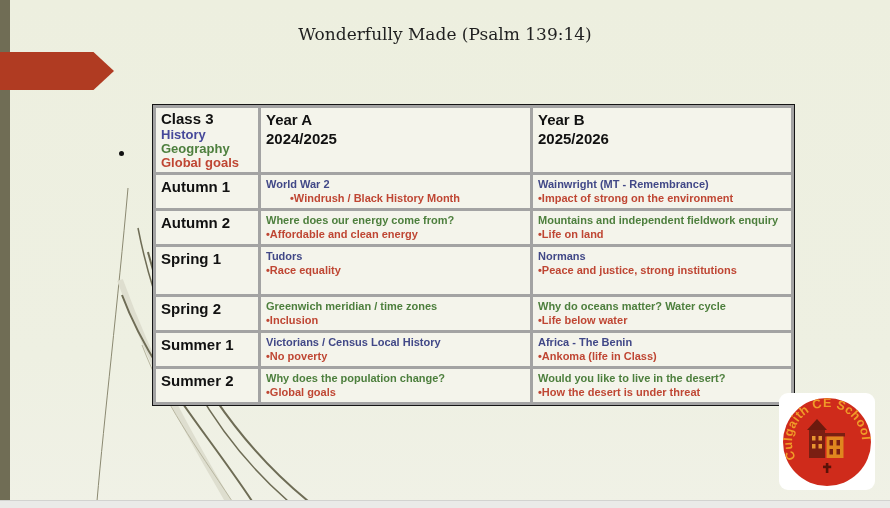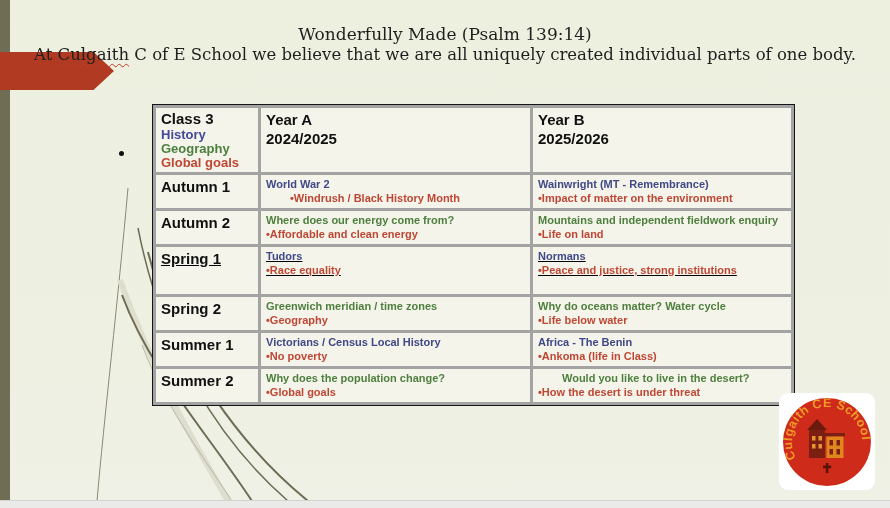--- a/index.html
+++ b/index.html
@@ -22,21 +22,21 @@
   .stray-bullet{position:absolute;left:119px;top:151px;width:5px;height:5px;border-radius:50%;background:#111;}
   table.curriculum{
     position:absolute;left:153px;top:105px;width:638px;table-layout:fixed;
     border-collapse:collapse;background:#f4f4eb;box-shadow:0 0 0 1px #141414;
   }
   table.curriculum td,table.curriculum th{
     border:3px solid #a3a3a3;vertical-align:top;text-align:left;
     padding:3px 5px 2px 5px;overflow:hidden;
   }
   col.c-term{width:105px;} col.c-yeara{width:272px;} col.c-yearb{width:261px;}
-  tr.hdr{height:67px;} tr.r36{height:36px;} tr.r43{height:50px;text-decoration:underline;} tr.r35{height:35px;}
+  tr.hdr{height:67px;} tr.r36{height:36px;} tr.r43{height:50px;} tr.r35{height:35px;}
   .class-label{font-size:15px;font-weight:bold;color:#111;line-height:1.1;}
   .subject-line{font-size:13px;font-weight:bold;line-height:1.08;}
   .year-label{font-size:15px;font-weight:bold;color:#111;line-height:1.25;}
   .term-label{font-size:15px;font-weight:bold;color:#111;line-height:1.2;margin-top:20px;}
   .topic-line{font-size:11px;font-weight:bold;line-height:1.25;white-space:nowrap;}
   .goal-line{font-size:11px;font-weight:bold;line-height:1.25;white-space:nowrap;}
   .bottom-strip{position:absolute;left:0;bottom:0;width:890px;height:7px;
     background:#eaeae8;border-top:1px solid #d2d2d0;}
   .logo-box{position:absolute;left:779px;top:393px;width:96px;height:97px;
     background:#ffffff;border-radius:9px;}
@@ -54,21 +54,20 @@
     <path d="M128,188 C118,300 104,420 97,501" stroke="#8b8971" stroke-width="1"></path>
     <path d="M120,280 C160,390 205,460 228,501" stroke="#dedecf" stroke-width="6"></path>
     <path d="M148,252 C175,360 245,450 308,501" stroke="#6e6c55" stroke-width="2"></path>
     <path d="M138,228 C162,350 218,440 288,501" stroke="#6e6c55" stroke-width="1.5"></path>
     <path d="M252,501 C205,430 150,370 122,295" stroke="#6e6c55" stroke-width="2"></path>
     <path d="M232,501 C195,445 165,405 142,345" stroke="#b8b6a0" stroke-width="1"></path>
   </svg>
 
   <div class="title-wrap">
     <div class="title-line1">Wonderfully Made (Psalm 139:14)</div>
-    <div class="title-line2"><span>At </span><span class="misspelled">Culgaith</span><span> C of E School we believe that we are all uniquely created individual parts of one body.</span></div>
   </div>
 
   <div class="stray-bullet"></div>
 
   <table class="curriculum">
     <colgroup>
         <col class="c-term">
         <col class="c-yeara">
         <col class="c-yearb">
       </colgroup>
@@ -91,21 +90,21 @@
     </tr>
 
     <tr class="r36">
       <th><span class="term-label">Autumn 1</span></th>
       <td>
         <div class="topic-line" style="color: rgb(65, 72, 135);">World War 2</div>
         <div class="goal-line" style="color: rgb(191, 70, 51); margin-left: 24px;">•Windrush / Black History Month</div>
       </td>
       <td>
         <div class="topic-line" style="color: rgb(65, 72, 135);">Wainwright (MT - Remembrance)</div>
-        <div class="goal-line" style="color: rgb(191, 70, 51);">•Impact of matter on the environment</div>
+        <div class="goal-line" style="color: rgb(191, 70, 51);">•Impact of strong on the environment</div>
       </td>
     </tr>
 
     <tr class="r36">
       <th><span class="term-label">Autumn 2</span></th>
       <td>
         <div class="topic-line" style="color: rgb(77, 127, 61);">Where does our energy come from?</div>
         <div class="goal-line" style="color: rgb(191, 70, 51);">•Affordable and clean energy</div>
       </td>
       <td>
@@ -123,21 +122,21 @@
       <td>
         <div class="topic-line" style="color: rgb(65, 72, 135);">Normans</div>
         <div class="goal-line" style="color: rgb(191, 70, 51);">•Peace and justice, strong institutions</div>
       </td>
     </tr>
 
     <tr class="r36">
       <th><span class="term-label">Spring 2</span></th>
       <td>
         <div class="topic-line" style="color: rgb(77, 127, 61);">Greenwich meridian / time zones</div>
-        <div class="goal-line" style="color: rgb(191, 70, 51);">•Geography</div>
+        <div class="goal-line" style="color: rgb(191, 70, 51);">•Inclusion</div>
       </td>
       <td>
         <div class="topic-line" style="color: rgb(77, 127, 61);">Why do oceans matter? Water cycle</div>
         <div class="goal-line" style="color: rgb(191, 70, 51);">•Life below water</div>
       </td>
     </tr>
 
     <tr class="r36">
       <th><span class="term-label">Summer 1</span></th>
       <td>
@@ -150,21 +149,21 @@
       </td>
     </tr>
 
     <tr class="r35">
       <th><span class="term-label">Summer 2</span></th>
       <td>
         <div class="topic-line" style="color: rgb(77, 127, 61);">Why does the population change?</div>
         <div class="goal-line" style="color: rgb(191, 70, 51);">•Global goals</div>
       </td>
       <td>
-        <div class="topic-line" style="color: rgb(77, 127, 61); margin-left: 24px;">Would you like to live in the desert?</div>
+        <div class="topic-line" style="color: rgb(77, 127, 61);">Would you like to live in the desert?</div>
         <div class="goal-line" style="color: rgb(191, 70, 51);">•How the desert is under threat</div>
       </td>
     </tr>
   </tbody>
     </table>
 
   <div class="bottom-strip"></div>
 
   <div class="logo-box">
     <svg width="96" height="97" viewBox="0 0 96 97">

